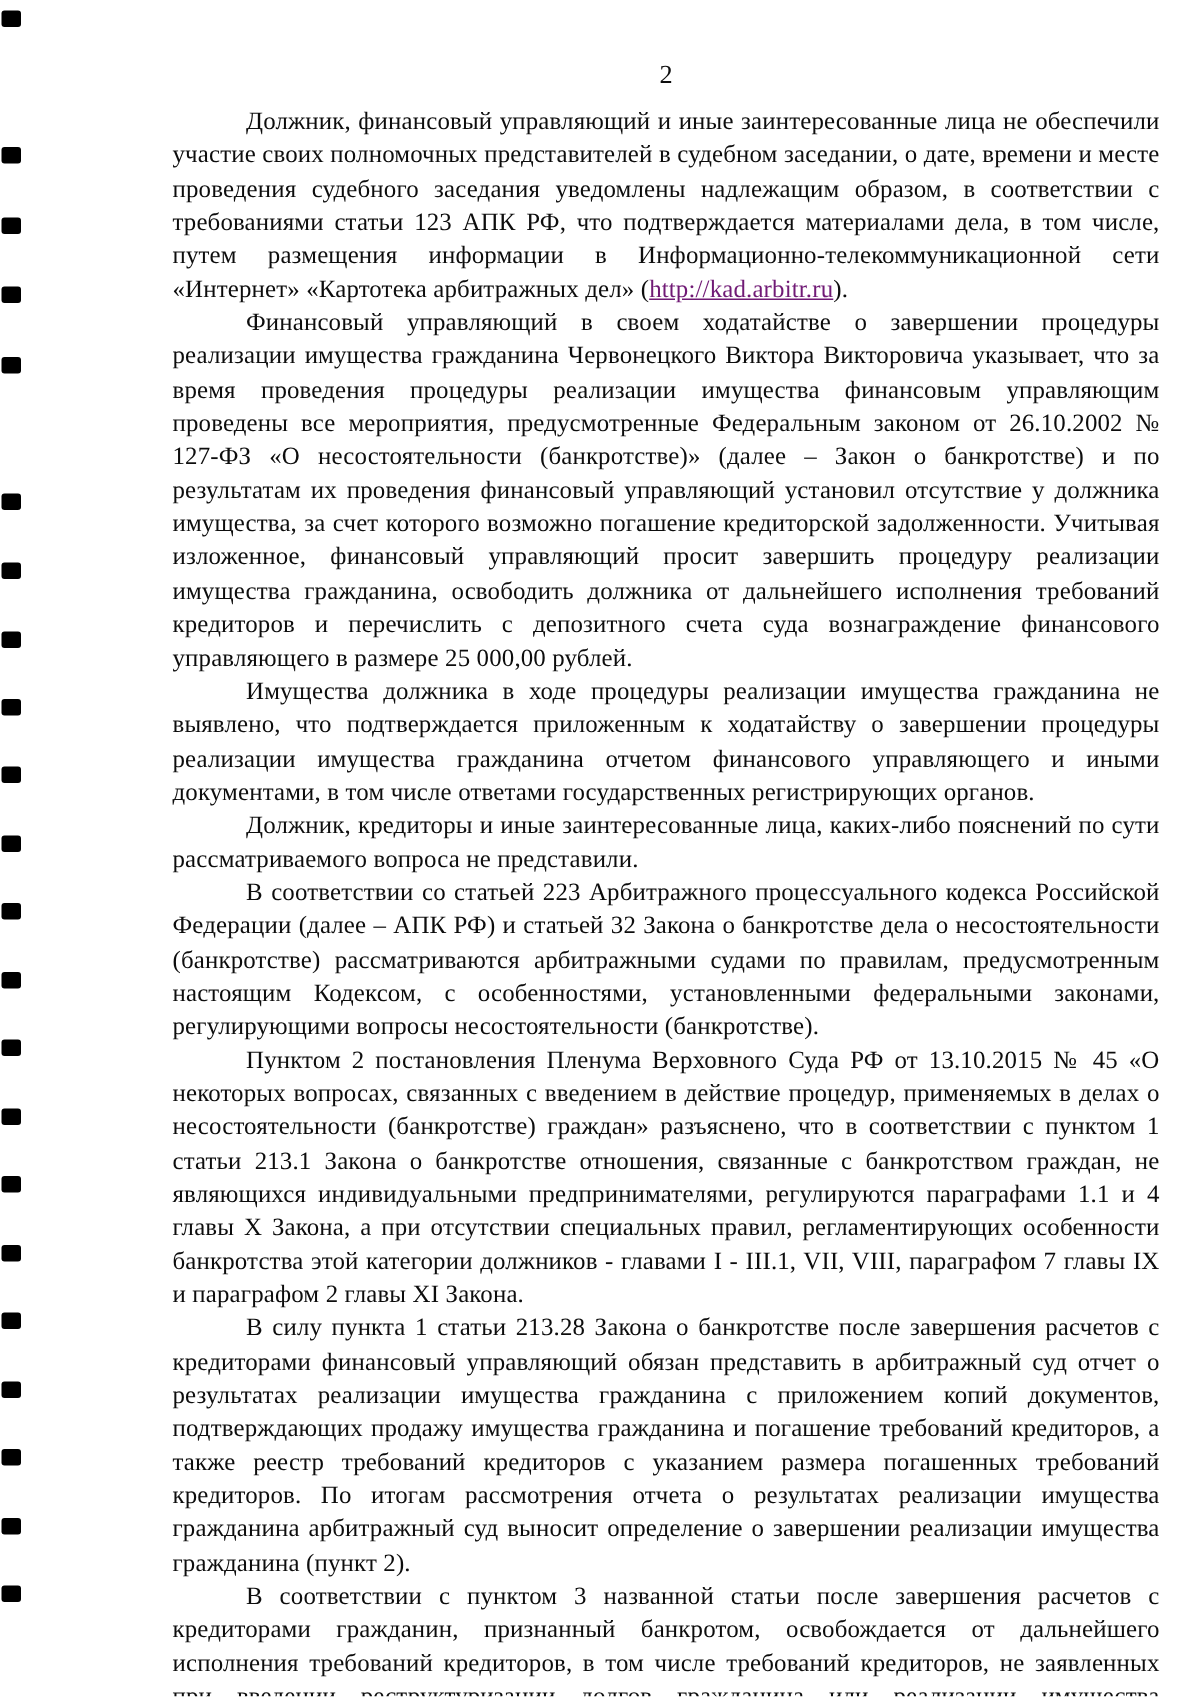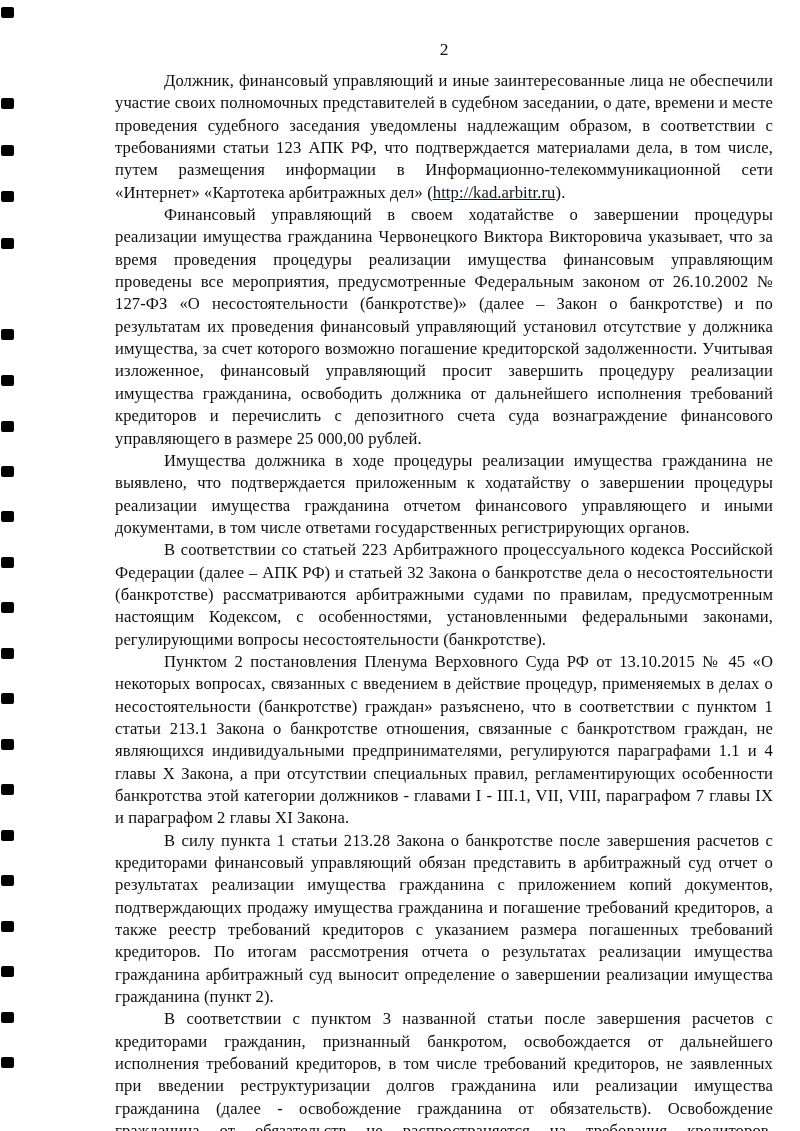--- a/index.html
+++ b/index.html
@@ -50,21 +50,21 @@
     text-align: justify;
     letter-spacing: 0.1px;
   }
   .doc-body p {
     margin: 0;
     padding: 0;
     text-indent: 49px;
   }
   .url-link {
     text-decoration: underline;
-    color: #0f172a;
+    color: #701a75;
   }
 </style>
 </head>
 <body>
 
 <div class="page">
   <div class="scan-artifacts">
       <div class="scan-mark" style="top: 7px;"></div>
       <div class="scan-mark" style="top: 98px;"></div>
       <div class="scan-mark" style="top: 145px;"></div>
@@ -86,18 +86,19 @@
       <div class="scan-mark" style="top: 921px;"></div>
       <div class="scan-mark" style="top: 966px;"></div>
       <div class="scan-mark" style="top: 1012px;"></div>
       <div class="scan-mark" style="top: 1057px;"></div>
     </div>
   <div class="page-number">2</div>
   <div class="doc-body">
       <p>Должник, финансовый управляющий и иные заинтересованные лица не обеспечили участие своих полномочных представителей в судебном заседании, о дате, времени и месте проведения судебного заседания уведомлены надлежащим образом, в соответствии с требованиями статьи 123 АПК РФ, что подтверждается материалами дела, в том числе, путем размещения информации в Информационно-телекоммуникационной сети «Интернет» «Картотека арбитражных дел» (<span class="url-link">http://kad.arbitr.ru</span>).</p>
       <p>Финансовый управляющий в своем ходатайстве о завершении процедуры реализации имущества гражданина Червонецкого Виктора Викторовича указывает, что за время проведения процедуры реализации имущества финансовым управляющим проведены все мероприятия, предусмотренные Федеральным законом от 26.10.2002 № 127-ФЗ «О несостоятельности (банкротстве)» (далее – Закон о банкротстве) и по результатам их проведения финансовый управляющий установил отсутствие у должника имущества, за счет которого возможно погашение кредиторской задолженности. Учитывая изложенное, финансовый управляющий просит завершить процедуру реализации имущества гражданина, освободить должника от дальнейшего исполнения требований кредиторов и перечислить с депозитного счета суда вознаграждение финансового управляющего в размере 25&nbsp;000,00 рублей.</p>
       <p>Имущества должника в ходе процедуры реализации имущества гражданина не выявлено, что подтверждается приложенным к ходатайству о завершении процедуры реализации имущества гражданина отчетом финансового управляющего и иными документами, в том числе ответами государственных регистрирующих органов.</p>
+      <p>Должник, кредиторы и иные заинтересованные лица, каких-либо пояснений по сути рассматриваемого вопроса не представили.</p>
       <p>В соответствии со статьей 223 Арбитражного процессуального кодекса Российской Федерации (далее – АПК РФ) и статьей 32 Закона о банкротстве дела о несостоятельности (банкротстве) рассматриваются арбитражными судами по правилам, предусмотренным настоящим Кодексом, с особенностями, установленными федеральными законами, регулирующими вопросы несостоятельности (банкротстве).</p>
       <p>Пунктом 2 постановления Пленума Верховного Суда РФ от 13.10.2015 № 45 «О некоторых вопросах, связанных с введением в действие процедур, применяемых в делах о несостоятельности (банкротстве) граждан» разъяснено, что в соответствии с пунктом 1 статьи 213.1 Закона о банкротстве отношения, связанные с банкротством граждан, не являющихся индивидуальными предпринимателями, регулируются параграфами 1.1 и 4 главы X Закона, а при отсутствии специальных правил, регламентирующих особенности банкротства этой категории должников - главами I - III.1, VII, VIII, параграфом 7 главы IX и параграфом 2 главы XI Закона.</p>
       <p>В силу пункта 1 статьи 213.28 Закона о банкротстве после завершения расчетов с кредиторами финансовый управляющий обязан представить в арбитражный суд отчет о результатах реализации имущества гражданина с приложением копий документов, подтверждающих продажу имущества гражданина и погашение требований кредиторов, а также реестр требований кредиторов с указанием размера погашенных требований кредиторов. По итогам рассмотрения отчета о результатах реализации имущества гражданина арбитражный суд выносит определение о завершении реализации имущества гражданина (пункт 2).</p>
       <p>В соответствии с пунктом 3 названной статьи после завершения расчетов с кредиторами гражданин, признанный банкротом, освобождается от дальнейшего исполнения требований кредиторов, в том числе требований кредиторов, не заявленных при введении реструктуризации долгов гражданина или реализации имущества гражданина (далее - освобождение гражданина от обязательств). Освобождение гражданина от обязательств не распространяется на требования кредиторов, предусмотренные пунктами 4 и 5 статьи 213.28</p>
     </div>
 </div>
 
 </body></html>

